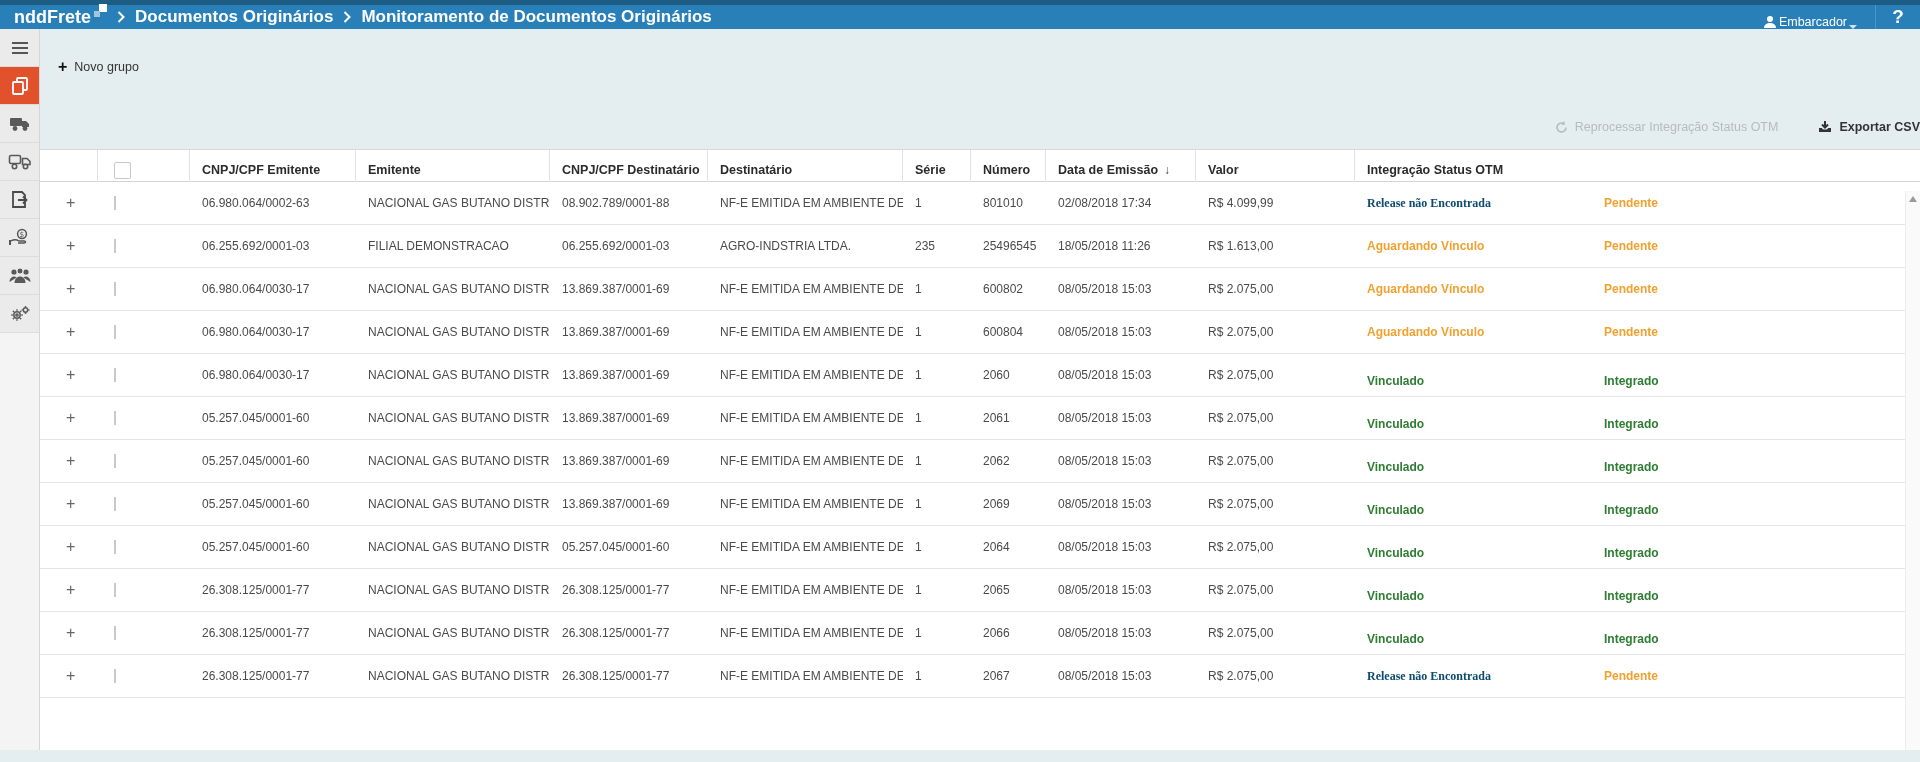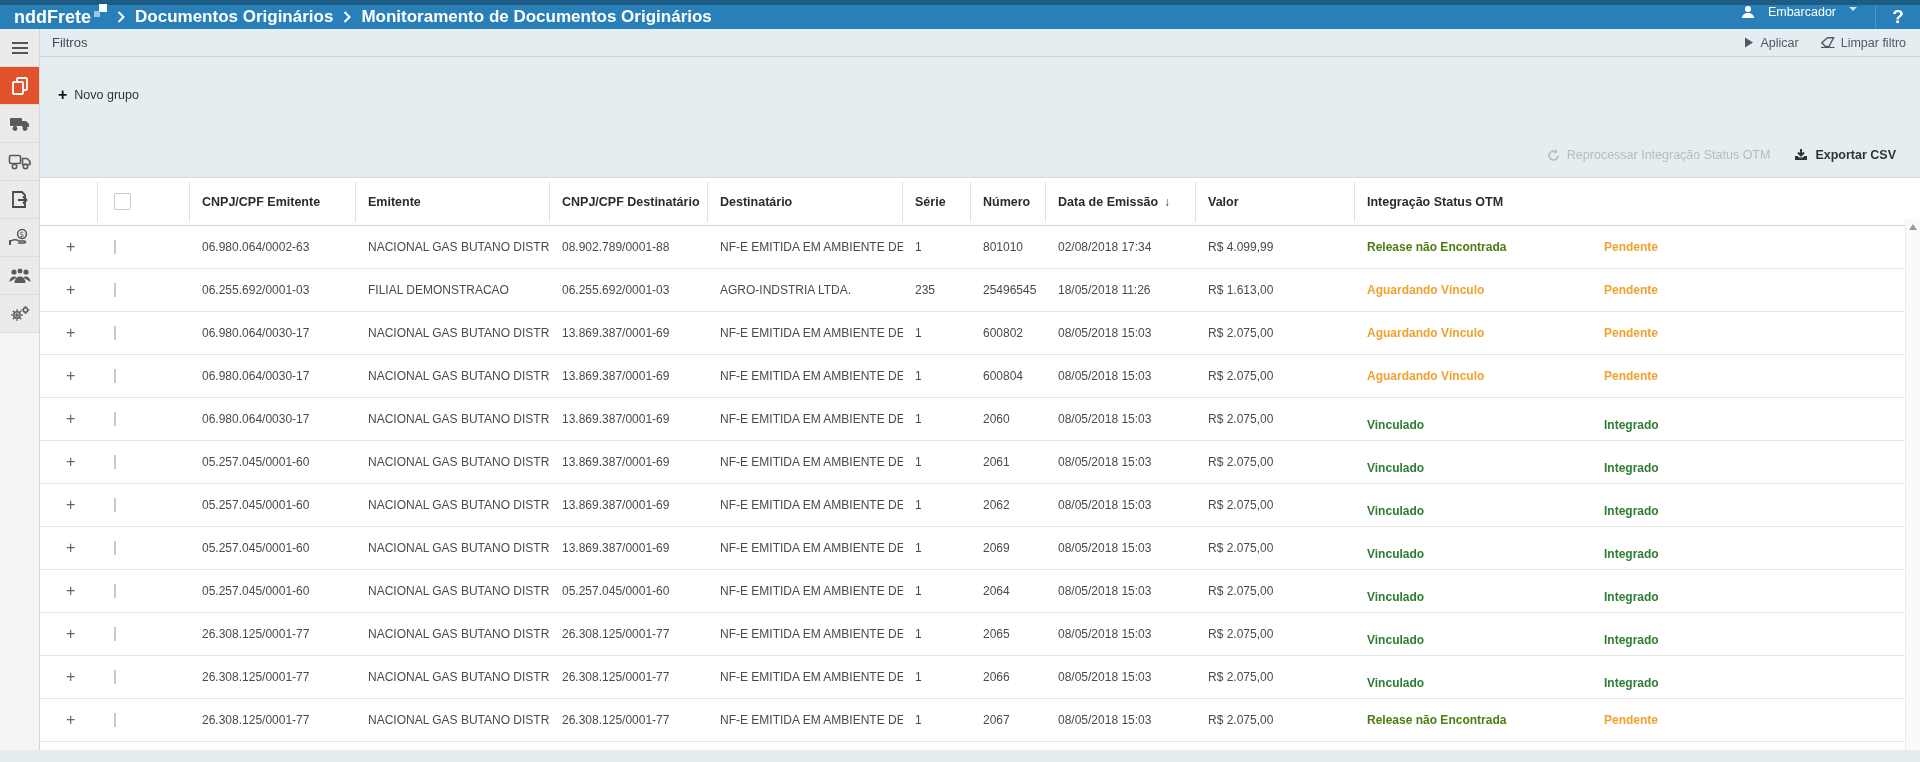--- a/index.html
+++ b/index.html
@@ -10,21 +10,21 @@
   .topstrip { height:5px; background:#1d5c85; }
   .topbar { height:24px; background:#2980b9; display:flex; align-items:stretch; justify-content:space-between; }
   .topbar-left { display:flex; align-items:center; padding-left:14px; }
   .logo { position:relative; color:#fff; font-size:18px; font-weight:bold; letter-spacing:0; padding-right:16px; }
   .logo-squares { position:absolute; top:-3px; right:0; width:13px; height:13px; }
   .logo-squares .sq1 { position:absolute; right:0; top:0; width:8px; height:8px; background:#fff; }
   .logo-squares .sq2 { position:absolute; left:0; bottom:0; width:6px; height:6px; background:#9fc6e0; }
   .crumb-sep { margin:0 10px; display:flex; align-items:center; }
   .crumb { color:#fff; font-weight:bold; font-size:17px; cursor:pointer; }
   .topbar-right { display:flex; align-items:stretch; }
-  .user-menu { display:flex; align-items:flex-start; gap:13px; color:#fff; padding:0 18px; cursor:pointer; font-size:12.5px; }
+  .user-menu { display:flex; align-items:flex-end; gap:2px; color:#fff; padding:0 18px; cursor:pointer; font-size:12.5px; }
   .caret { width:0; height:0; border-left:4px solid transparent; border-right:4px solid transparent; border-top:4px solid #cfe2ef; margin-top:2px; }
   .top-divider { width:1px; background:#4c95c4; }
   .help-btn { width:44px; display:flex; align-items:center; justify-content:center; color:#fff; font-size:19px; font-weight:bold; cursor:pointer; }
 
   
   .shell { display:flex; height:721px; }
   .sidebar { width:40px; background:#f0f0f0; border-right:1px solid #d6d6d6; display:flex; flex-direction:column; }
   .side-item { height:38px; display:flex; align-items:center; justify-content:center; border-bottom:1px solid #dcdcdc; background:#ebebeb; cursor:pointer; }
   .side-item.active { background:#e0512c; }
   .side-item svg { display:block; }
@@ -35,40 +35,40 @@
   
   .filters-bar { height:28px; display:flex; align-items:center; justify-content:space-between; padding:0 14px 0 12px; border-bottom:1px solid #c6d7db; }
   .filters-title { color:#404a52; font-size:13px; }
   .filters-actions { display:flex; gap:22px; }
   .link-btn { display:flex; align-items:center; gap:6px; color:#4e5a63; font-size:12.5px; cursor:pointer; }
   .filters-body { height:76px; display:flex; align-items:center; padding-left:18px; }
   .new-group { display:flex; align-items:center; gap:7px; color:#333; font-size:12.5px; cursor:pointer; }
   .plus-glyph { font-size:16px; font-weight:bold; color:#111; line-height:1; }
 
   
-  .grid-toolbar { height:44px; display:flex; align-items:center; justify-content:flex-end; gap:24px; padding-right:24px; }
+  .grid-toolbar { height:44px; display:flex; align-items:center; justify-content:flex-end; gap:40px; }
   .tool-link { display:flex; align-items:center; gap:7px; font-size:12.5px; cursor:pointer; }
   .tool-link.disabled { color:#b4bcc1; cursor:default; }
   .tool-link.dark { color:#2f3439; font-weight:bold; }
 
   
   .table-wrap { background:#fff; border-top:1px solid #d9d9d9; display:flex; flex-direction:column; flex:1; position:relative; }
   .grid-row { display:grid; grid-template-columns:58px 92px 166px 194px 158px 195px 68px 75px 150px 159px 237px 1fr; align-items:center; }
-  .thead { height:48px; border-bottom:1px solid #d4d4d4; }
+  .thead { height:32px; border-bottom:1px solid #d4d4d4; }
   .thead .hcell { height:40px; display:flex; align-items:center; padding-left:12px; font-weight:bold; font-size:12.5px; color:#2b2b2b; border-right:1px solid #e2e2e2; white-space:nowrap; overflow:hidden; }
   .thead .hcell:last-child { border-right:none; }
   .sort-arrow { font-weight:normal; color:#444; margin-left:6px; font-size:12px; }
   .tbody { flex:1; }
   .trow { height:43px; border-bottom:1px solid #e6e6e6; background:#fff; }
   .tcell { padding-left:12px; font-size:12px; color:#4a4a4a; white-space:nowrap; overflow:hidden; }
   .expand-btn { color:#666; font-size:16px; font-weight:normal; padding-left:14px; cursor:pointer; line-height:1; }
   .row-check { width:17px; height:17px; border:1px solid #c9c9c9; border-radius:2px; background:#fff; margin-left:16px; cursor:pointer; }
   .st-orange { color:#f0a12f; font-weight:bold; }
   .st-green  { color:#2e7d32; font-weight:bold;margin-top:12px; }
-  .st-dark   { color:#4d7c0f; font-weight:bold; }
+  .st-dark   { color:#0c4a6e; font-weight:bold;font-family:Liberation Serif, serif; }
 
   .vscroll { position:absolute; top:41px; right:0; width:15px; bottom:0; background:#fafafa; border-left:1px solid #ececec; display:flex; justify-content:center; padding-top:5px; cursor:pointer; }
   .vscroll .arr { width:0; height:0; border-left:4px solid transparent; border-right:4px solid transparent; border-bottom:6px solid #9a9a9a; }
 </style>
 </head>
 <body>
 
 <div class="topstrip"></div>
 
 <header class="topbar">
@@ -167,38 +167,20 @@
           <path d="M8 5.8 V4.2 M8 14.2 V15.8 M3.8 10 H2.2 M12.2 10 H13.8 M5 7 L3.9 5.9 M11 13 L12.1 14.1 M11 7 L12.1 5.9 M5 13 L3.9 14.1"></path>
           <circle cx="16.5" cy="5" r="2.2"></circle>
           <path d="M16.5 2.2 V1 M16.5 7.8 V9 M13.7 5 H12.5 M19.3 5 H20.5"></path>
         </g>
       </svg>
     </div>
     <div class="side-filler"></div>
   </nav>
 
   <main class="content">
-    <div class="filters-bar">
-      <span class="filters-title">Filtros</span>
-      <div class="filters-actions">
-        <span class="link-btn">
-          <svg width="10" height="11" viewBox="0 0 10 11">
-              <path d="M1 0.5 L9 5.5 L1 10.5 Z" fill="#4e5a63"></path>
-            </svg>
-          <span>Aplicar</span>
-        </span>
-        <span class="link-btn">
-          <svg width="14" height="11" viewBox="0 0 14 11">
-              <path d="M4.5 9.5 L0.8 5.8 L6.5 0.8 L12.5 0.8 L8 9.5 Z" fill="none" stroke="#4e5a63" stroke-width="1.4"></path>
-              <path d="M0 10.5 H13.5" stroke="#4e5a63" stroke-width="1.2"></path>
-            </svg>
-          <span>Limpar filtro</span>
-        </span>
-      </div>
-    </div>
 
     <div class="filters-body">
       <span class="new-group">
         <span class="plus-glyph">+</span>
         <span>Novo grupo</span>
       </span>
     </div>
 
     <div class="grid-toolbar">
       <span class="tool-link disabled">

